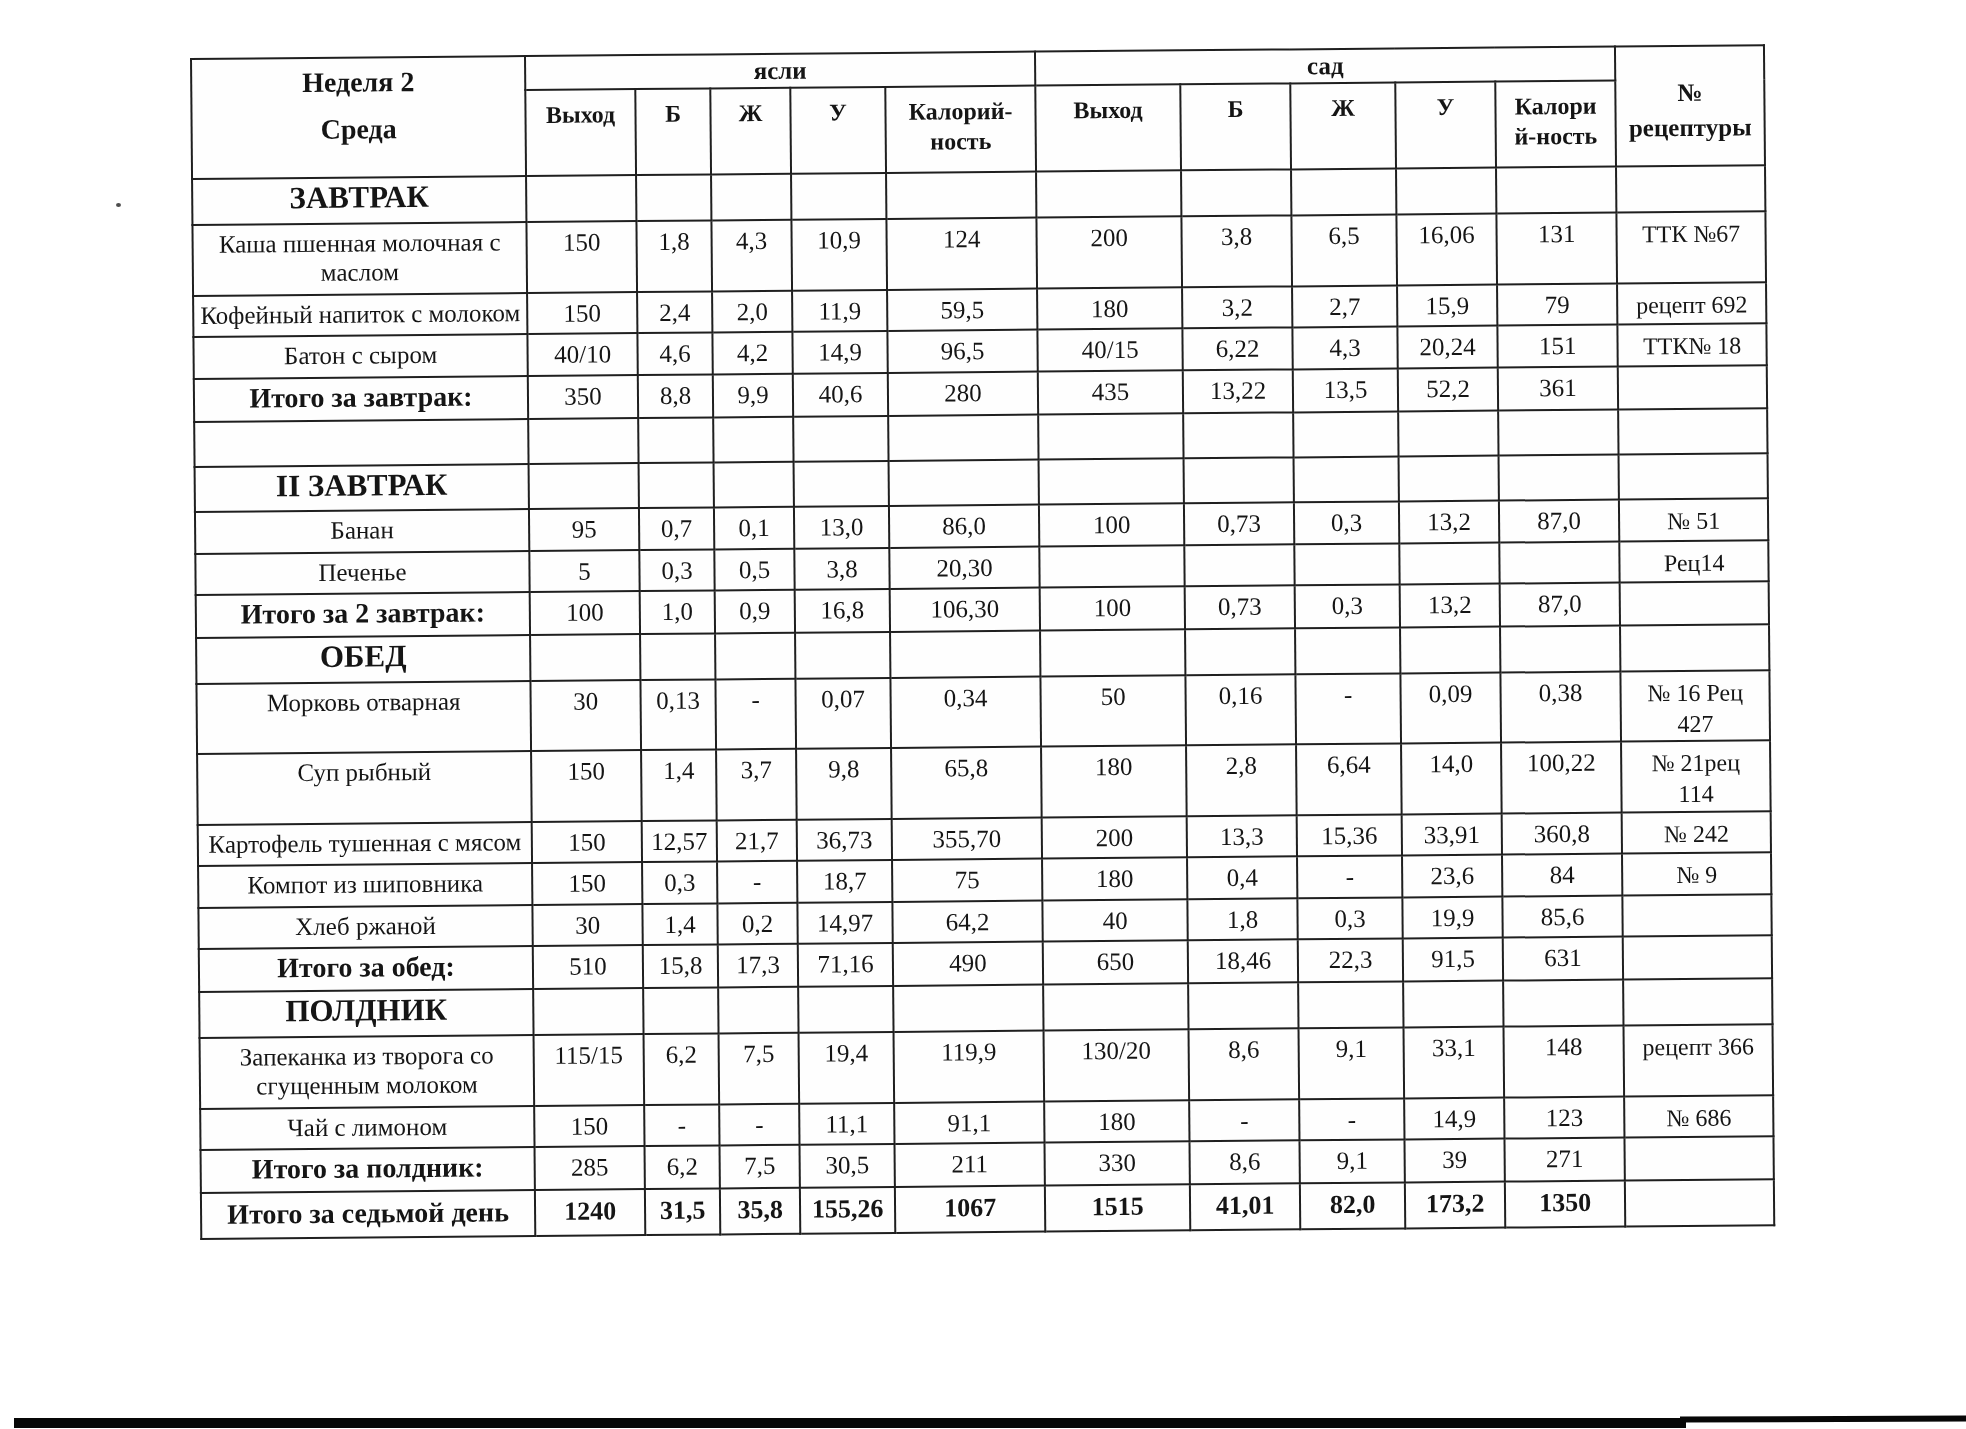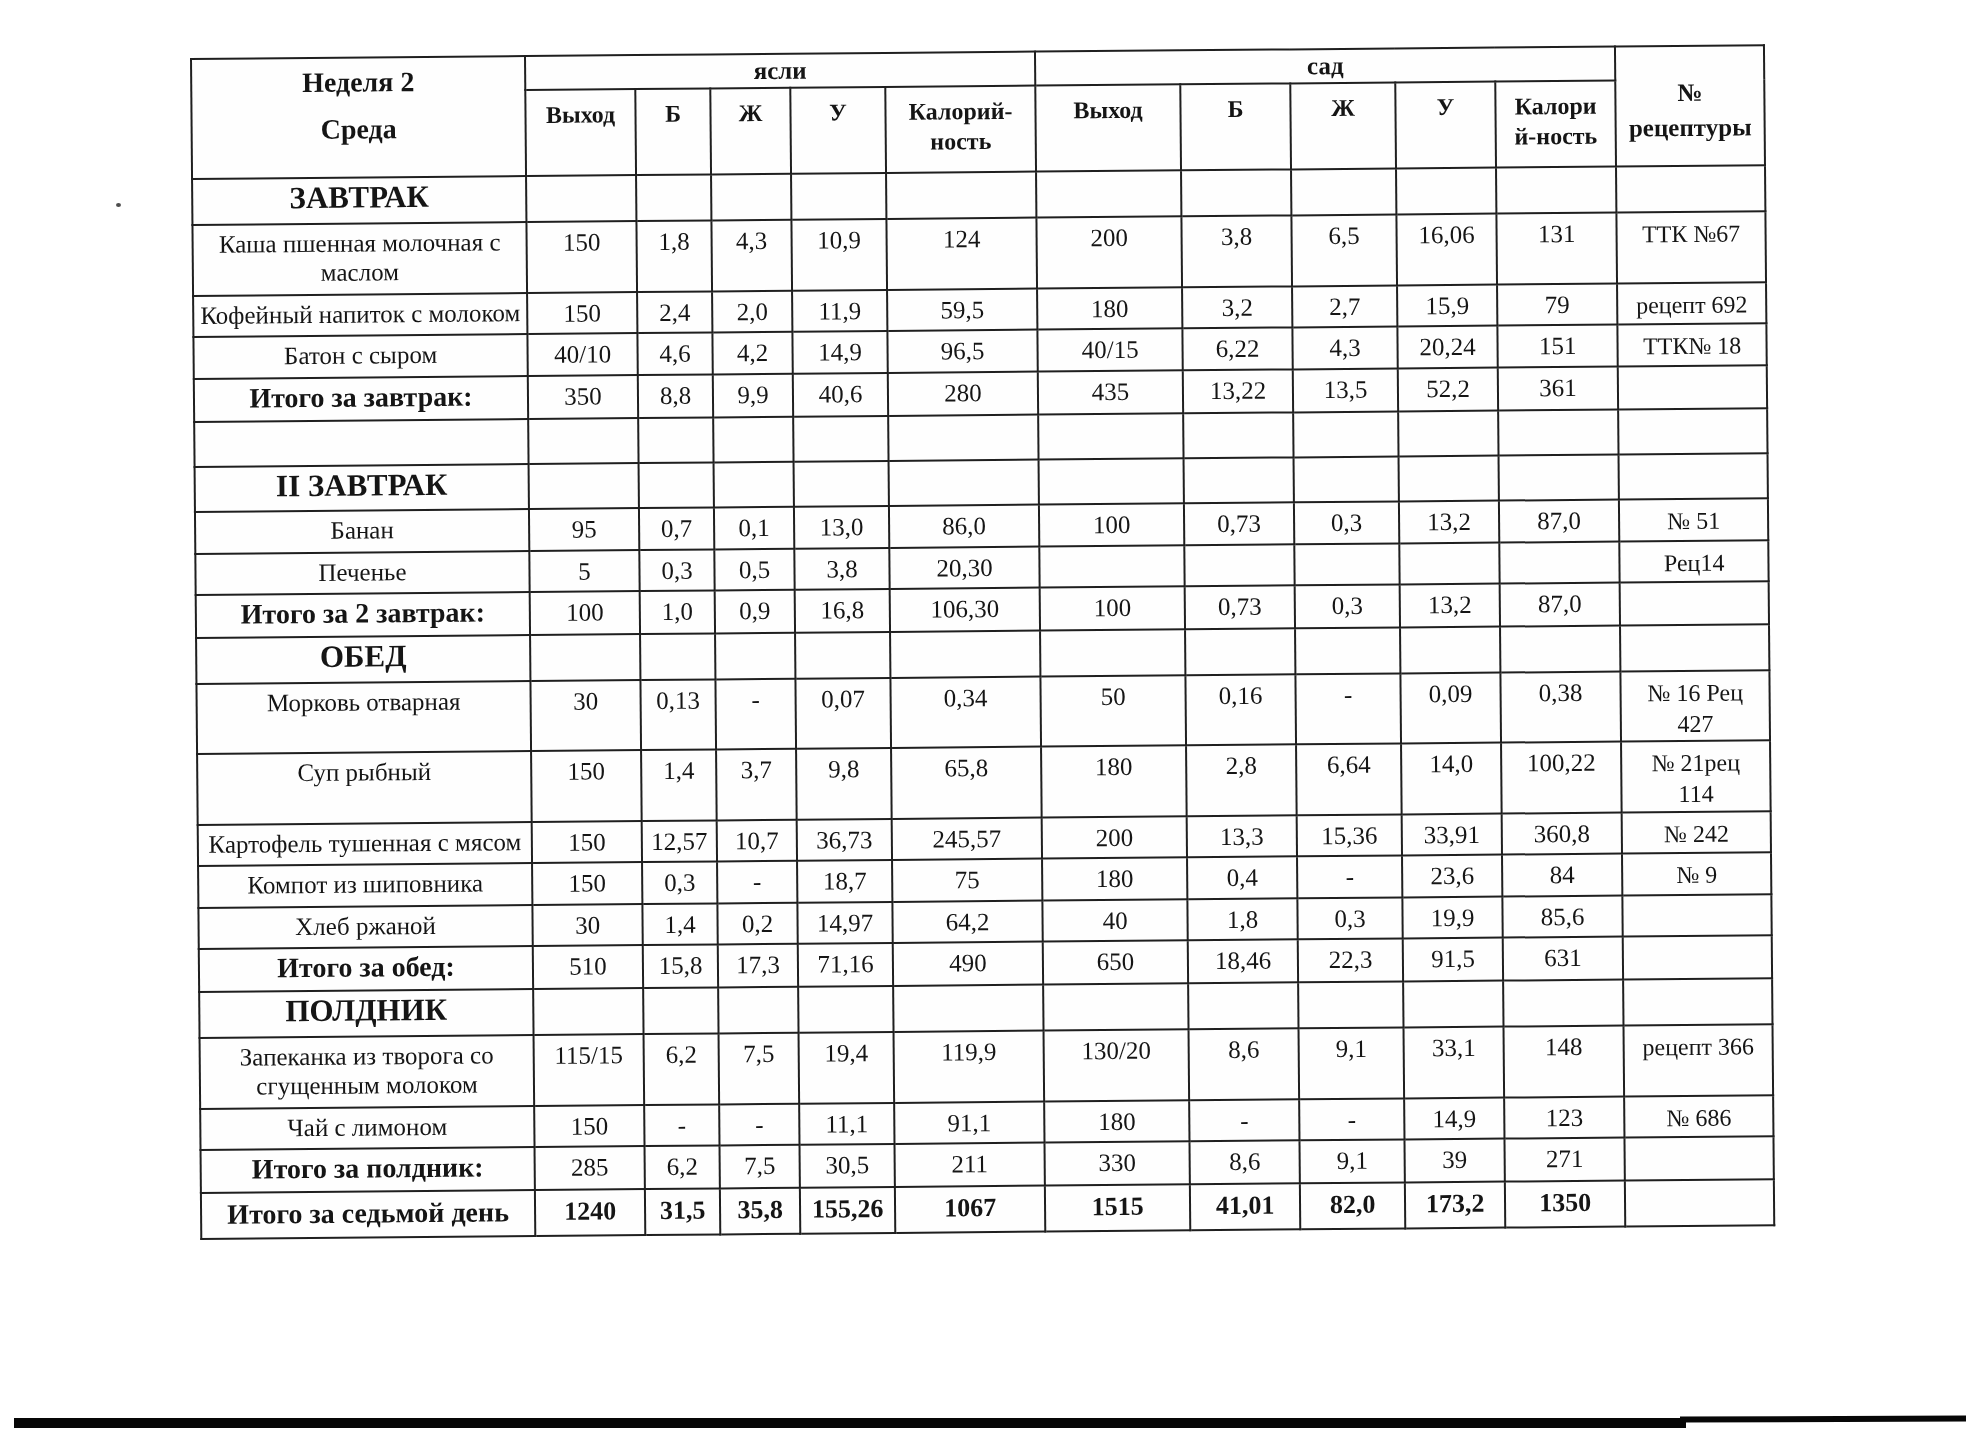--- a/index.html
+++ b/index.html
@@ -294,23 +294,23 @@
           <td class="c-num">6,64</td>
           <td class="c-num">14,0</td>
           <td class="c-num">100,22</td>
           <td class="c-rec">№ 21рец
 114</td>
         </tr>
         <tr class="row-dish">
           <td class="c-name">Картофель тушенная с мясом</td>
           <td class="c-num">150</td>
           <td class="c-num">12,57</td>
-          <td class="c-num">10,7</td>
+          <td class="c-num">21,7</td>
           <td class="c-num">36,73</td>
-          <td class="c-num">245,57</td>
+          <td class="c-num">355,70</td>
           <td class="c-num">200</td>
           <td class="c-num">13,3</td>
           <td class="c-num">15,36</td>
           <td class="c-num">33,91</td>
           <td class="c-num">360,8</td>
           <td class="c-rec">№ 242</td>
         </tr>
         <tr class="row-dish">
           <td class="c-name">Компот из шиповника</td>
           <td class="c-num">150</td>

